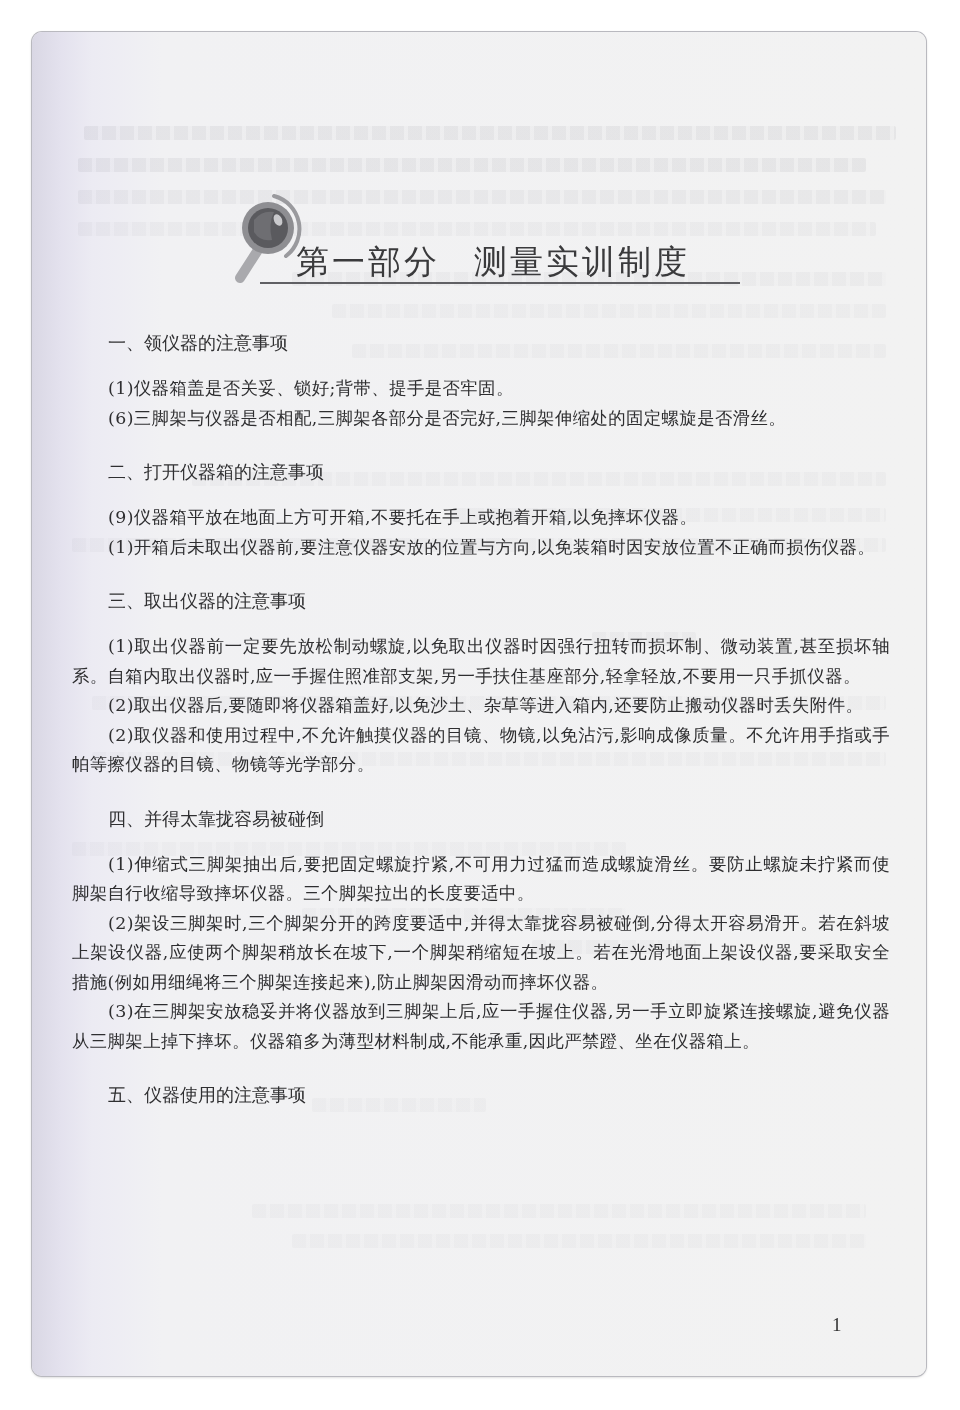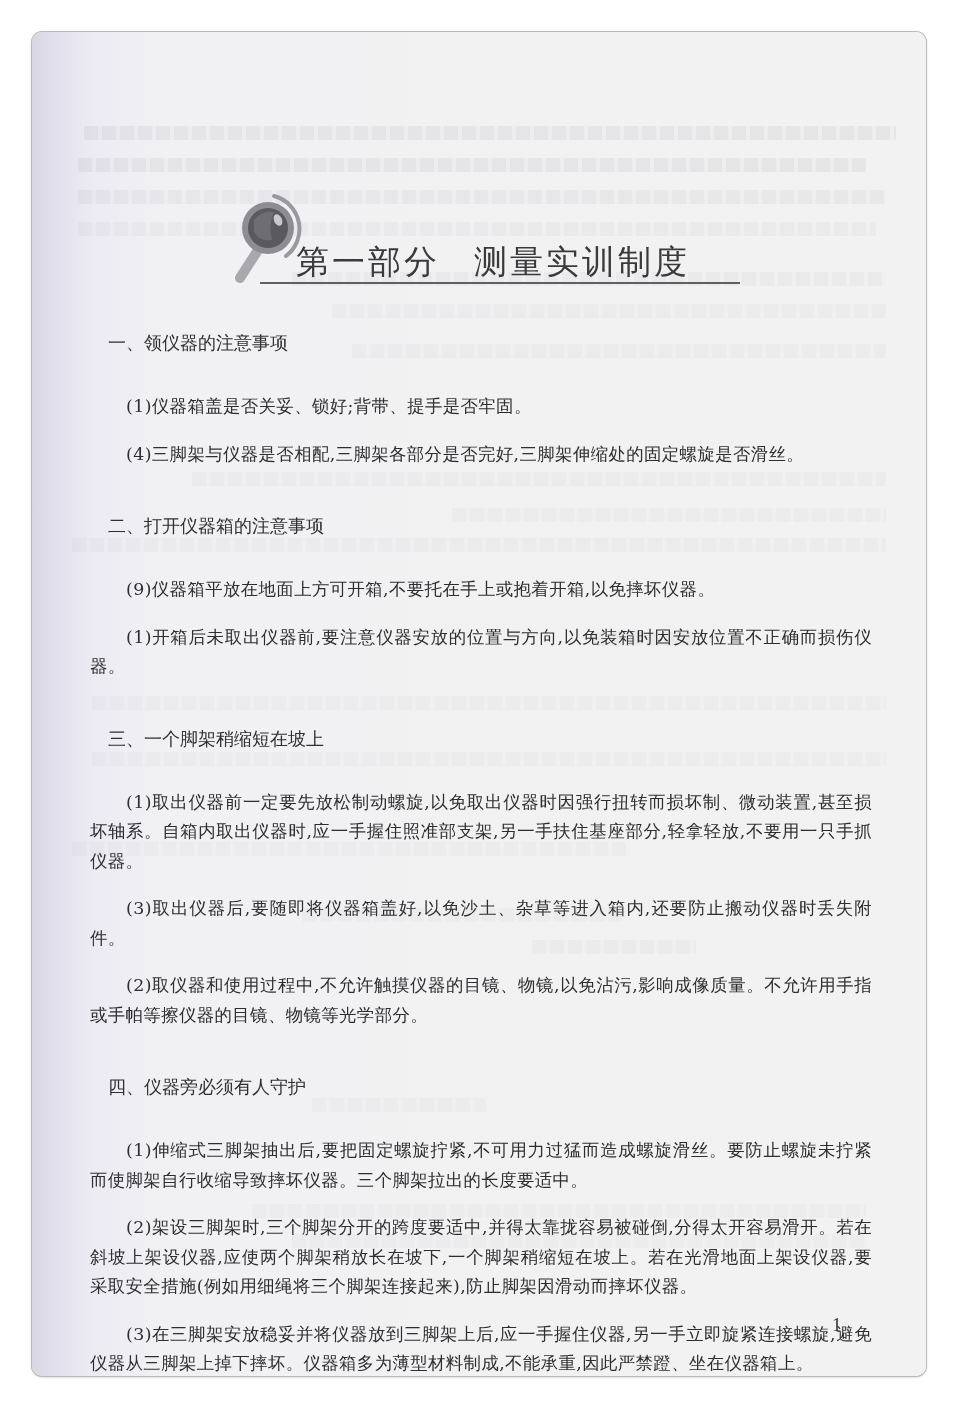--- a/index.html
+++ b/index.html
@@ -61,21 +61,21 @@
     font-size: 18px;
     margin: 0 0 0 36px;
     height: 30px;
     line-height: 30px;
     color: #2f2f31;
   }
   .para {
     font-size: 17.4px;
     line-height: 29.5px;
     text-indent: 36px;
-    margin: 18px;
+    margin: 0;
     text-align: justify;
     letter-spacing: 0.4px;
   }
   .page-number {
     position: absolute;
     left: 800px; top: 1282px;
     font-family: "Liberation Serif", serif;
     font-size: 19px;
     color: #333;
   }
@@ -119,43 +119,43 @@
     </div>
     <div class="title-line"></div>
   </div>
 
   <div class="content">
 
     <div>
       <div class="section-heading">一、领仪器的注意事项</div>
       <div style="height:16px"></div>
       <p class="para">(1)仪器箱盖是否关妥、锁好;背带、提手是否牢固。</p>
-      <p class="para">(4)三脚架与仪器是否相配,三脚架各部分是否完好,三脚架伸缩处的固定螺旋是否滑丝。</p>
+      <p class="para">(6)三脚架与仪器是否相配,三脚架各部分是否完好,三脚架伸缩处的固定螺旋是否滑丝。</p>
     </div>
 
     <div style="height:24px"></div>
     <div>
       <div class="section-heading">二、打开仪器箱的注意事项</div>
       <div style="height:16px"></div>
       <p class="para">(9)仪器箱平放在地面上方可开箱,不要托在手上或抱着开箱,以免摔坏仪器。</p>
       <p class="para">(1)开箱后未取出仪器前,要注意仪器安放的位置与方向,以免装箱时因安放位置不正确而损伤仪器。</p>
     </div>
 
     <div style="height:24px"></div>
     <div>
-      <div class="section-heading">三、一个脚架稍缩短在坡上</div>
+      <div class="section-heading">三、取出仪器的注意事项</div>
       <div style="height:16px"></div>
       <p class="para">(1)取出仪器前一定要先放松制动螺旋,以免取出仪器时因强行扭转而损坏制、微动装置,甚至损坏轴系。自箱内取出仪器时,应一手握住照准部支架,另一手扶住基座部分,轻拿轻放,不要用一只手抓仪器。</p>
-      <p class="para">(3)取出仪器后,要随即将仪器箱盖好,以免沙土、杂草等进入箱内,还要防止搬动仪器时丢失附件。</p>
+      <p class="para">(2)取出仪器后,要随即将仪器箱盖好,以免沙土、杂草等进入箱内,还要防止搬动仪器时丢失附件。</p>
       <p class="para">(2)取仪器和使用过程中,不允许触摸仪器的目镜、物镜,以免沾污,影响成像质量。不允许用手指或手帕等擦仪器的目镜、物镜等光学部分。</p>
     </div>
 
     <div style="height:24px"></div>
     <div>
-      <div class="section-heading">四、仪器旁必须有人守护</div>
+      <div class="section-heading">四、并得太靠拢容易被碰倒</div>
       <div style="height:16px"></div>
       <p class="para">(1)伸缩式三脚架抽出后,要把固定螺旋拧紧,不可用力过猛而造成螺旋滑丝。要防止螺旋未拧紧而使脚架自行收缩导致摔坏仪器。三个脚架拉出的长度要适中。</p>
       <p class="para">(2)架设三脚架时,三个脚架分开的跨度要适中,并得太靠拢容易被碰倒,分得太开容易滑开。若在斜坡上架设仪器,应使两个脚架稍放长在坡下,一个脚架稍缩短在坡上。若在光滑地面上架设仪器,要采取安全措施(例如用细绳将三个脚架连接起来),防止脚架因滑动而摔坏仪器。</p>
       <p class="para">(3)在三脚架安放稳妥并将仪器放到三脚架上后,应一手握住仪器,另一手立即旋紧连接螺旋,避免仪器从三脚架上掉下摔坏。仪器箱多为薄型材料制成,不能承重,因此严禁蹬、坐在仪器箱上。</p>
     </div>
 
     <div style="height:24px"></div>
     <div>
       <div class="section-heading">五、仪器使用的注意事项</div>
       <div style="height:16px"></div>

